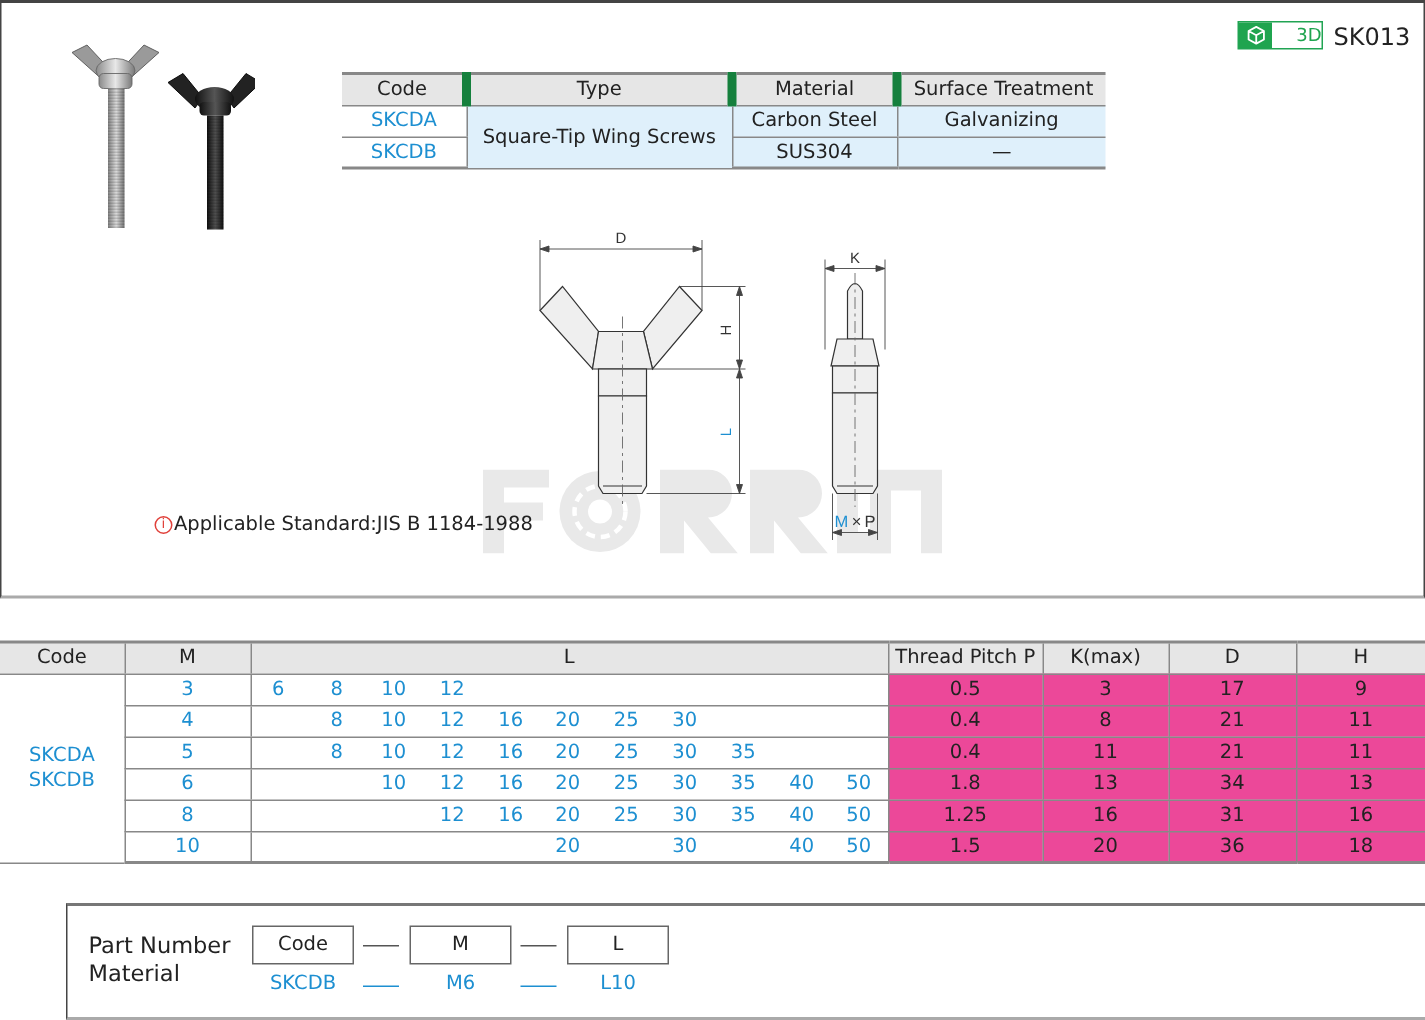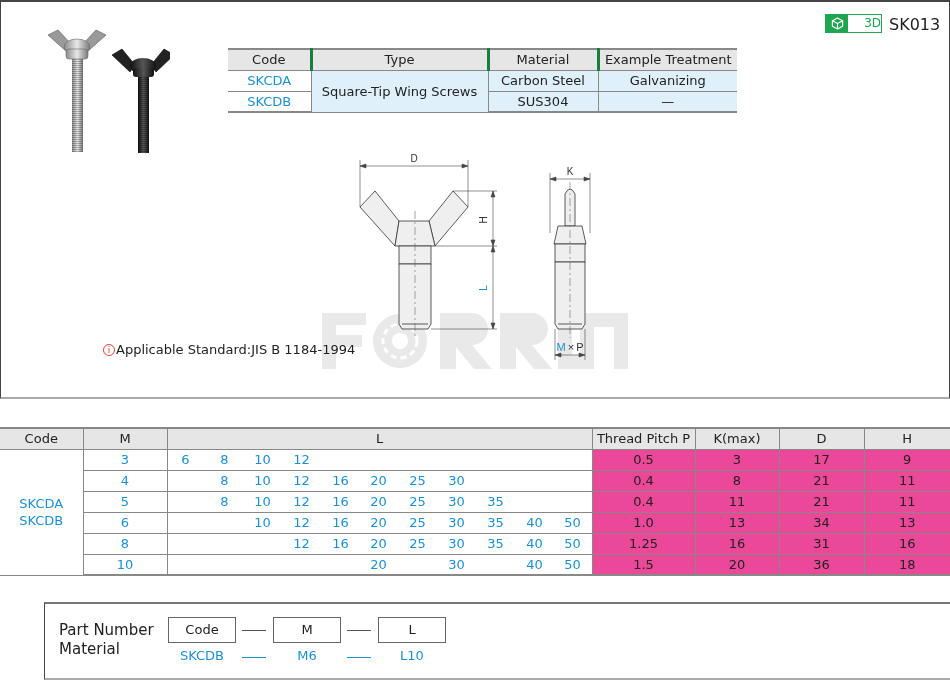--- a/index.html
+++ b/index.html
@@ -11,21 +11,21 @@
 
   .badge3d { position: absolute; left: 825px; top: 14px; width: 57px; height: 19px; border: 1px solid #21a453; display: flex; }
   .badge3d .ic { width: 25px; height: 100%; background: #1fa44f; display: flex; align-items: center; justify-content: center; }
   .badge3d .lbl { flex: 1; text-align: center; color: #1fa44f; font-size: 12px; line-height: 17px; padding-left: 16px; }
   .sku { position: absolute; left: 868px; top: 15px; font-size: 16px; color: #222; margin-left: 21px; }
 
   .photo { position: absolute; left: 40px; top: 25px; width: 130px; height: 132px; }
 
   table { border-collapse: collapse; }
   .spec { position: absolute; left: 228px; top: 48px; width: 509px; font-size: 13px; }
-  .spec th { background: #e6e6e6; font-weight: normal; height: 21px; border-top: 2px solid #888; border-bottom: 1px solid #888; border-left: 3px solid #15803d; }
+  .spec th { background: #e6e6e6; font-weight: normal; height: 21px; border-top: 2px solid #888; border-bottom: 1px solid #888; border-left: 6px solid #15803d; }
   .spec th:first-child { border-left: none; }
   .spec td { height: 21px; text-align: center; border-bottom: 1px solid #888; border-left: 1px solid #888; }
   .spec td.code { color: #1d8fd1; border-left: none; background: #fff; }
   .spec td.blue { background: #dff0fb; }
   .spec tr:last-child td { border-bottom: 2px solid #888; }
 
   .drawing { position: absolute; left: 340px; top: 148px; width: 300px; height: 220px; }
   .watermark { position: absolute; left: 322px; top: 313px; width: 306px; height: 56px; }
 
   .std { position: absolute; left: 103px; top: 342px; font-size: 13px; color: #222; display: flex; align-items: center; }
@@ -98,21 +98,21 @@
     <rect x="98" y="52" width="11" height="76" fill="url(#thr)"></rect>
   </g>
 </svg>
 
 <table class="spec">
   <tbody>
       <tr>
     <th style="width:83px">Code</th>
     <th style="width:177px">Type</th>
     <th style="width:110px">Material</th>
-    <th style="width:139px">Example Treatment</th>
+    <th style="width:139px">Surface Treatment</th>
   </tr>
   <tr>
     <td class="code">SKCDA</td>
     <td class="blue" rowspan="2">Square-Tip Wing Screws</td>
     <td class="blue">Carbon Steel</td>
     <td class="blue">Galvanizing</td>
   </tr>
   <tr>
     <td class="code">SKCDB</td>
     <td class="blue">SUS304</td>
@@ -186,21 +186,21 @@
       <path d="M245 207 l-6 -2 v4 Z"></path>
   </g>
   <text x="230" y="27" font-size="10" fill="#333" text-anchor="middle">K</text>
   <text x="221" y="203" font-size="11" fill="#1d8fd1" text-anchor="middle">M</text>
   <text x="231" y="203" font-size="11" fill="#333" text-anchor="middle">×</text>
   <text x="240" y="203" font-size="11" fill="#333" text-anchor="middle">P</text>
 </svg>
 
 <div class="std">
   <span class="info">i</span>
-  <span>Applicable Standard:JIS  B  1184-1994</span>
+  <span>Applicable Standard:JIS  B  1184-1988</span>
 </div>
 
 <table class="dims">
   <tbody>
       <tr>
     <th style="width:83px">Code</th>
     <th style="width:84px">M</th>
     <th style="width:425px">L</th>
     <th style="width:103px">Thread Pitch P</th>
     <th style="width:84px">K(max)</th>
@@ -279,21 +279,21 @@
       <span style="left:95px">10</span>
       <span style="left:134px">12</span>
       <span style="left:173px">16</span>
       <span style="left:211px">20</span>
       <span style="left:250px">25</span>
       <span style="left:289px">30</span>
       <span style="left:328px">35</span>
       <span style="left:367px">40</span>
       <span style="left:405px">50</span>
     </td>
-    <td class="blue">1.0</td>
+    <td class="blue">1.8</td>
     <td class="blue">13</td>
     <td class="blue">34</td>
     <td class="blue">13</td>
   </tr>
   <tr>
     <td class="m">8</td>
     <td class="lcell">
       <span style="left:18px"></span>
       <span style="left:57px"></span>
       <span style="left:95px"></span>

